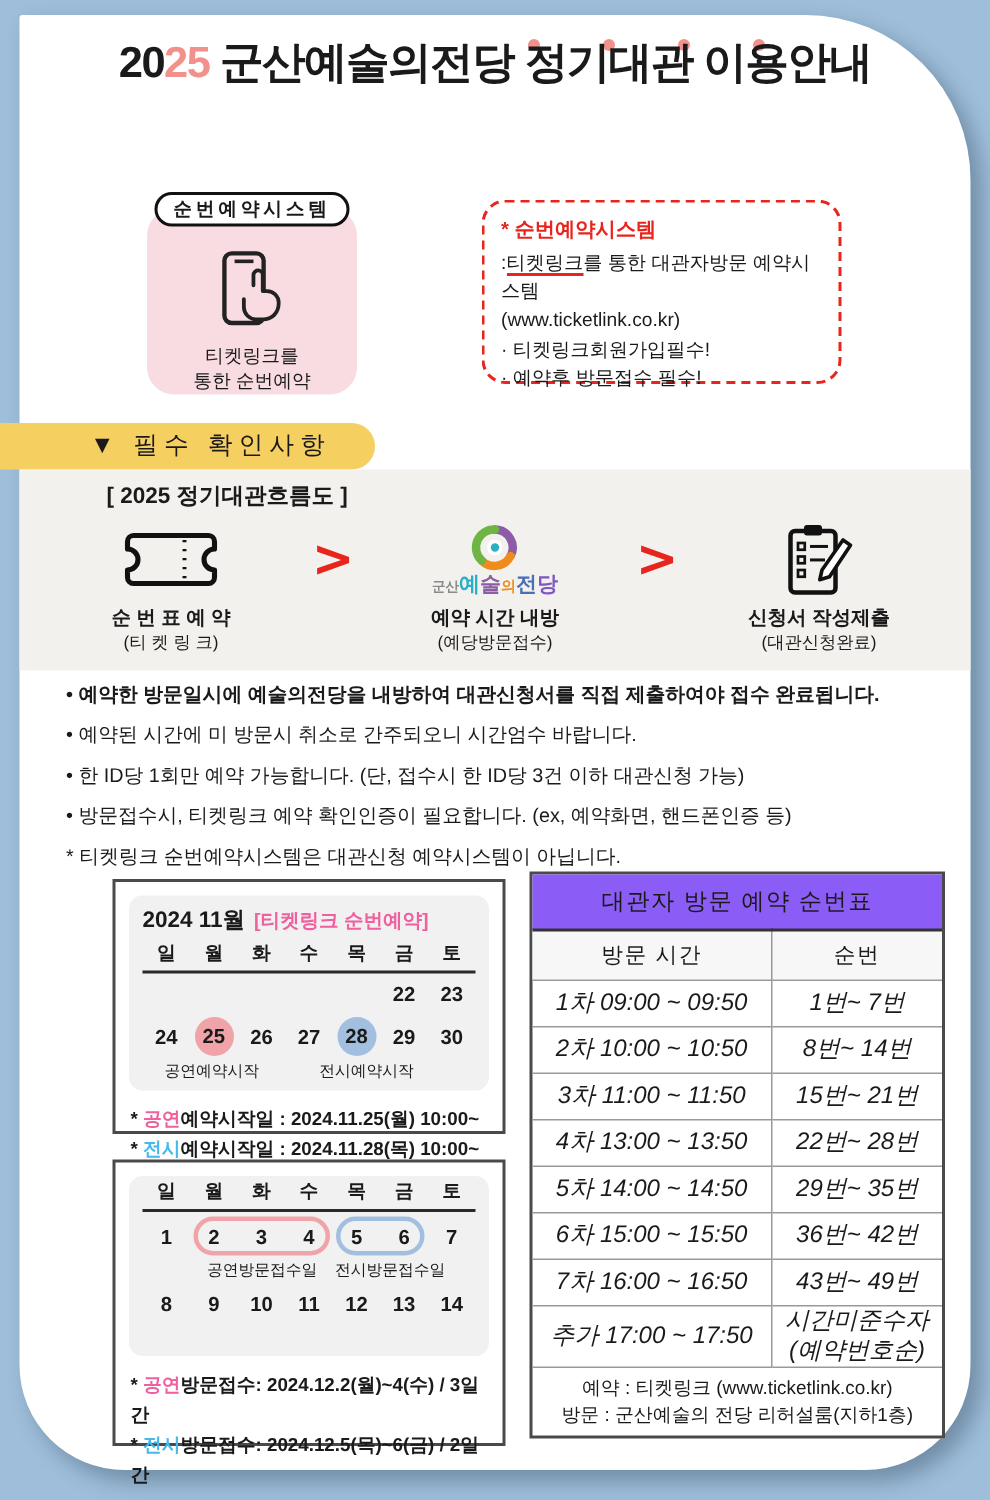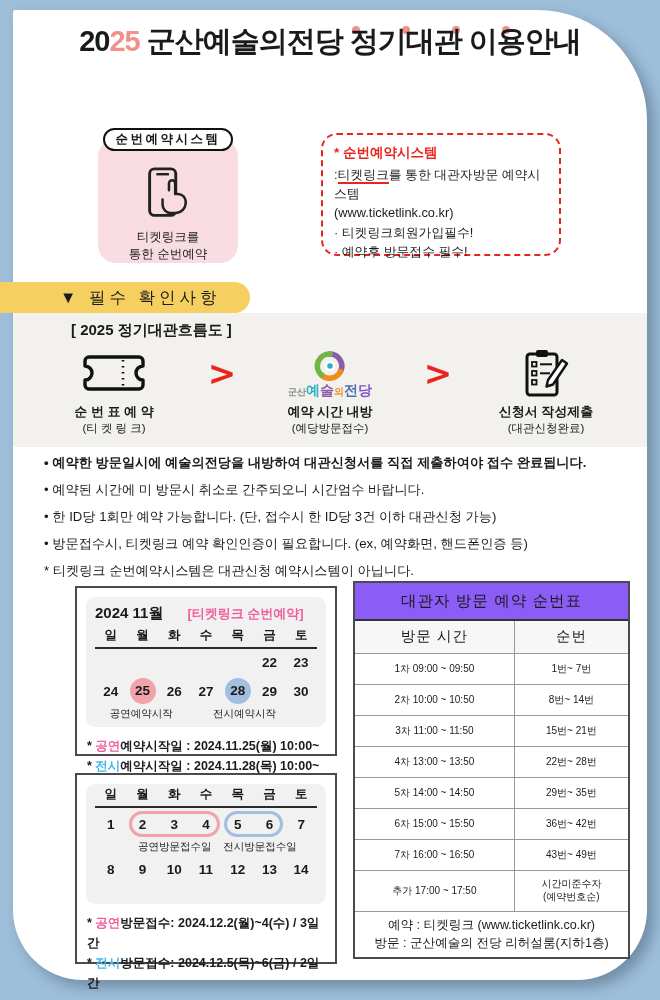--- a/index.html
+++ b/index.html
@@ -59,21 +59,21 @@
   
   .notices { position:absolute; left:31px; top:444px; width:580px; font-size:13.2px; }
   .notices div { margin-bottom:9px; font-weight:500; }
   .notices div:first-child { font-weight:800; }
 
   
   .cal-box { position:absolute; left:62px; width:262px; background:#fff; border:2px solid #4a4a4a; }
   .cal-nov { top:576px; height:170px; }
   .cal-dec { top:763px; height:191px; }
   .cal-panel { margin:9px 9px 5px; background:#F1F1F1; border-radius:9px; padding-bottom:5px; }
-  .cal-title { padding:7px 6px 2px 9px; display:flex; gap:24px; align-items:baseline; }
+  .cal-title { padding:7px 6px 2px 9px; display:flex; gap:6px; align-items:baseline; }
   .cal-month { font-size:15px; font-weight:800; }
   .cal-tag { font-size:13px; font-weight:800; color:#F0609E; }
   .cal-head { display:grid; grid-template-columns:repeat(7,1fr); margin:0 9px; padding:2px 0 3px;
               border-bottom:2px solid #2a2a2a; font-size:12.5px; font-weight:700; text-align:center; }
   .cal-week { display:grid; grid-template-columns:repeat(7,1fr); margin:0 9px; text-align:center;
               font-size:13.5px; font-weight:700; align-items:center; position:relative; }
   .wk-1 { height:26px; }
   .wk-2 { height:32px; }
   .wk-plain { height:28px; }
   .circle { width:26px; height:26px; line-height:26px; border-radius:50%; margin:0 auto; }
@@ -91,21 +91,21 @@
   .acc-pink { color:#F0609E; } .acc-blue { color:#45B9EC; }
 
   
   .visit-table { position:absolute; left:340px; top:571px; width:277px; border:2px solid #4a4a4a; background:#fff; }
   table { width:100%; border-collapse:collapse; }
   td { text-align:center; vertical-align:middle; }
   .t-title td { background:#8b5cf6; height:37px; font-size:15.5px; font-weight:500; letter-spacing:1px;
                 border-bottom:2px solid #333; }
   .t-head td { height:33px; font-size:14.5px; background:#F7F7F7; border-bottom:1px solid #999; letter-spacing:1px; }
   .t-head td:first-child, .t-row td:first-child { border-right:1px solid #999; }
-  .t-row td { height:31px; font-size:10px; border-bottom:1px solid #999; font-weight:500; }
+  .t-row td { height:31px; font-size:16px; border-bottom:1px solid #999; font-weight:500;font-style:italic; }
   .t-row.tall td { height:41px; }
   .t-row .two-line { line-height:1.25; }
   .t-foot td { height:46px; font-size:12.6px; line-height:1.45; font-weight:500; }
 </style>
 </head>
 <body>
 
 <div class="page">
   <div class="card">
 

